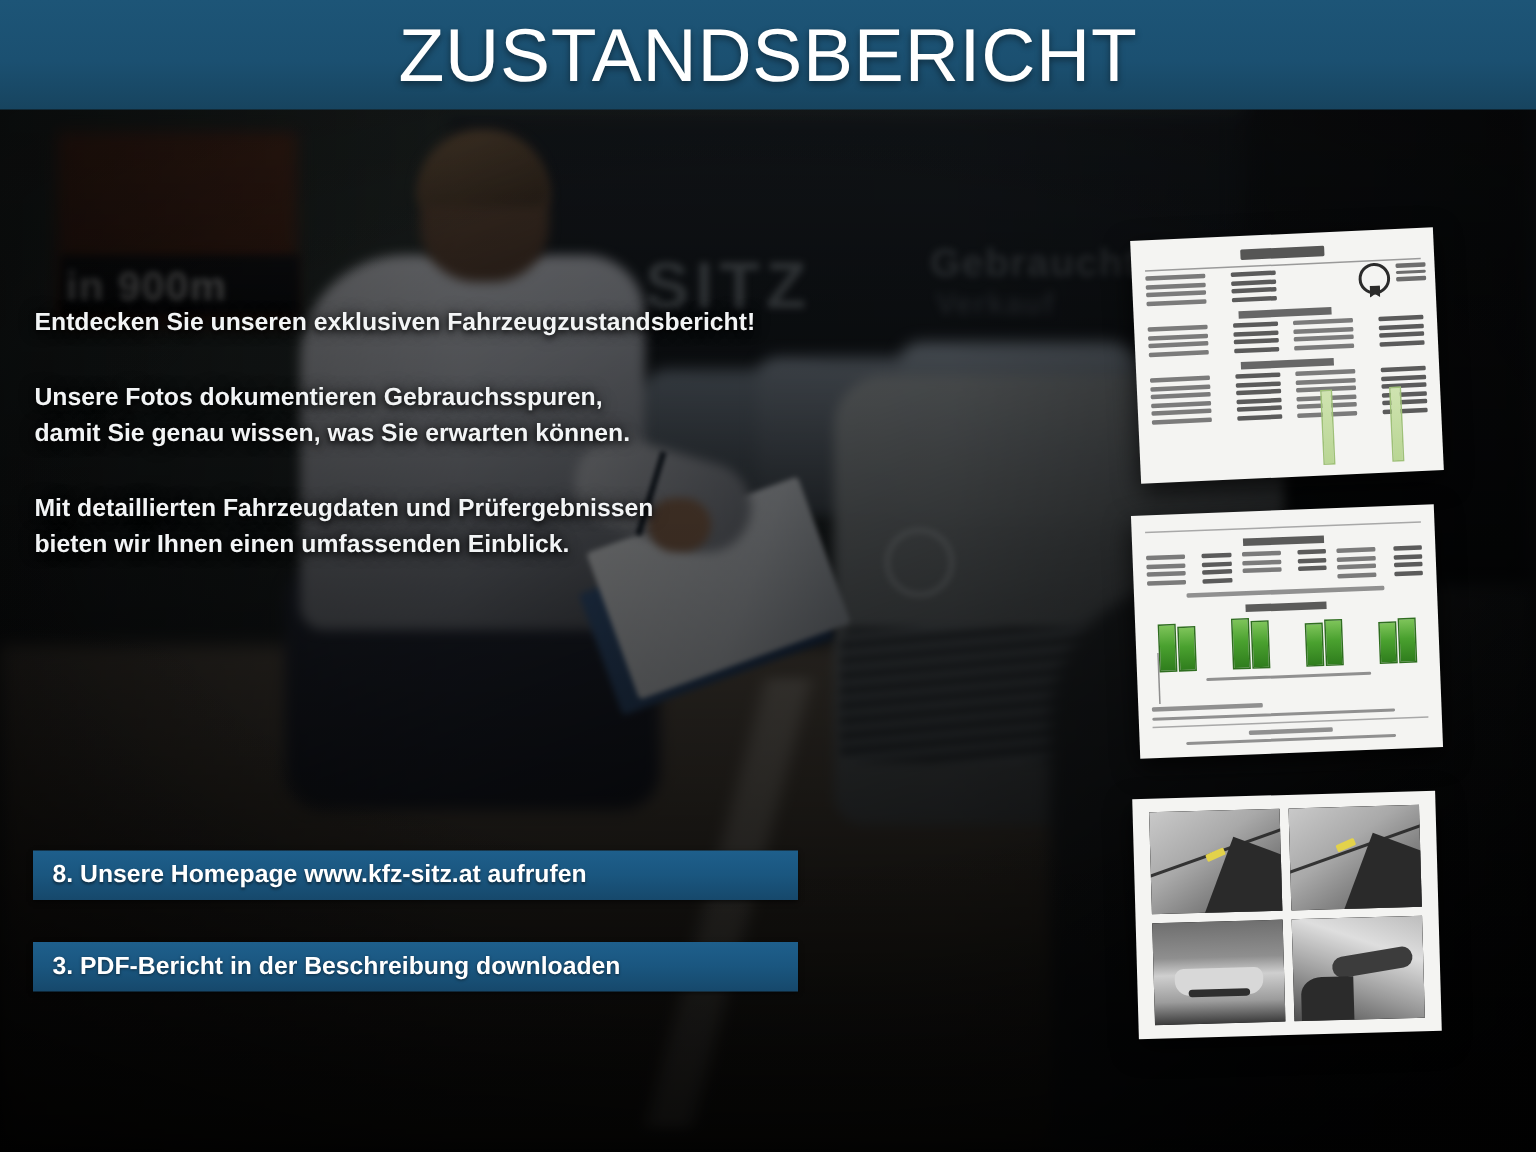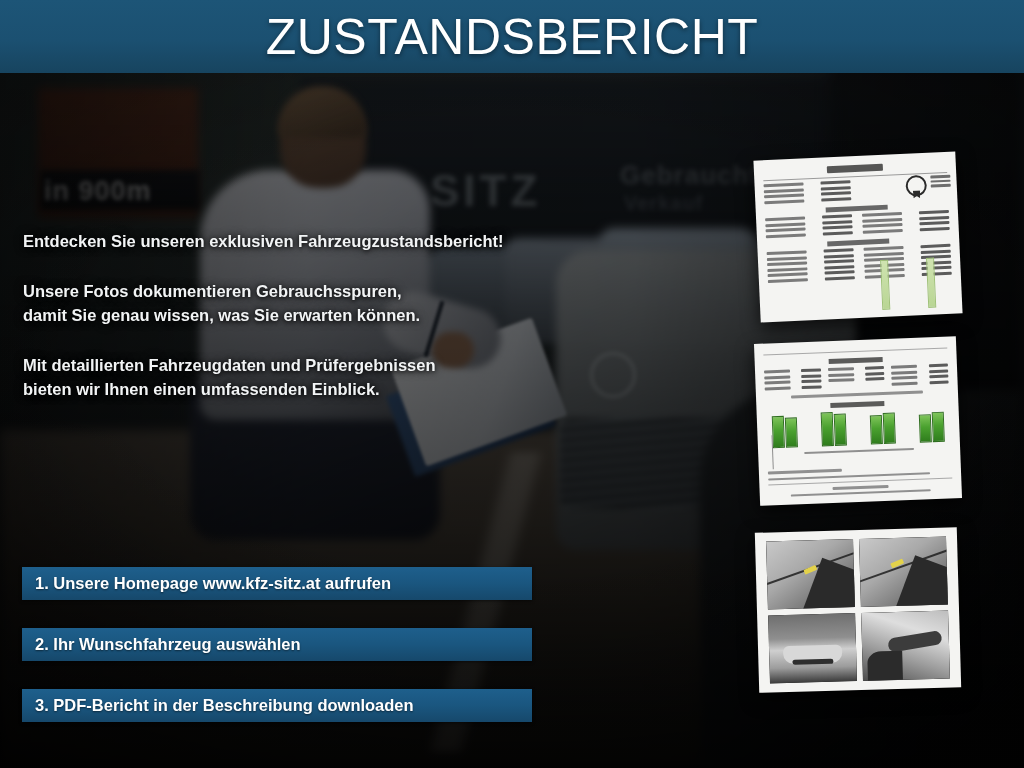--- a/index.html
+++ b/index.html
@@ -175,21 +175,21 @@
     display:flex;align-items:center;justify-content:center;
   }
   .header-title{
     color:#ffffff;font-size:50px;font-weight:400;letter-spacing:.5px;
     text-shadow:0 2px 5px rgba(0,0,0,.45);
     font-family:"Liberation Sans", sans-serif;
     line-height:1;
   }
 
   
-  .copy{position:absolute;left:23px;top:230px;width:640px;}
+  .copy{position:absolute;left:23px;top:204px;width:640px;}
   .copy p{
     margin:0 0 26px 0;
     color:#f2f4f5;font-size:16.5px;font-weight:600;line-height:1.45;
     text-shadow:0 1px 4px rgba(0,0,0,.9), 0 0 10px rgba(0,0,0,.7);
   }
   .copy p:last-child{margin-bottom:0;}
 
   
   .steps{position:absolute;left:22px;top:567px;width:510px;}
   .step{
@@ -365,24 +365,21 @@
   <div class="copy">
     <p>Entdecken Sie unseren exklusiven Fahrzeugzustandsbericht!</p>
     <p style="white-space:pre-line;">Unsere Fotos dokumentieren Gebrauchsspuren,
 damit Sie genau wissen, was Sie erwarten können.</p>
     <p style="white-space:pre-line;">Mit detaillierten Fahrzeugdaten und Prüfergebnissen
 bieten wir Ihnen einen umfassenden Einblick.</p>
   </div>
 
   <div class="steps">
     <div class="step">
-      <span class="step-label">1. Unsere Homepage www.kfz-sitz.at aufrufen</span>
-    </div>
-    <div class="step">
-      <span class="step-label">2. Ihr Wunschfahrzeug auswählen</span>
+      <span class="step-label">8. Unsere Homepage www.kfz-sitz.at aufrufen</span>
     </div>
     <div class="step">
       <span class="step-label">3. PDF-Bericht in der Beschreibung downloaden</span>
     </div>
   </div>
 
   <div class="doc doc1">
     <div class="doc-inner">
       <div class="d1-title"></div>
       <div class="d1-rule"></div>

